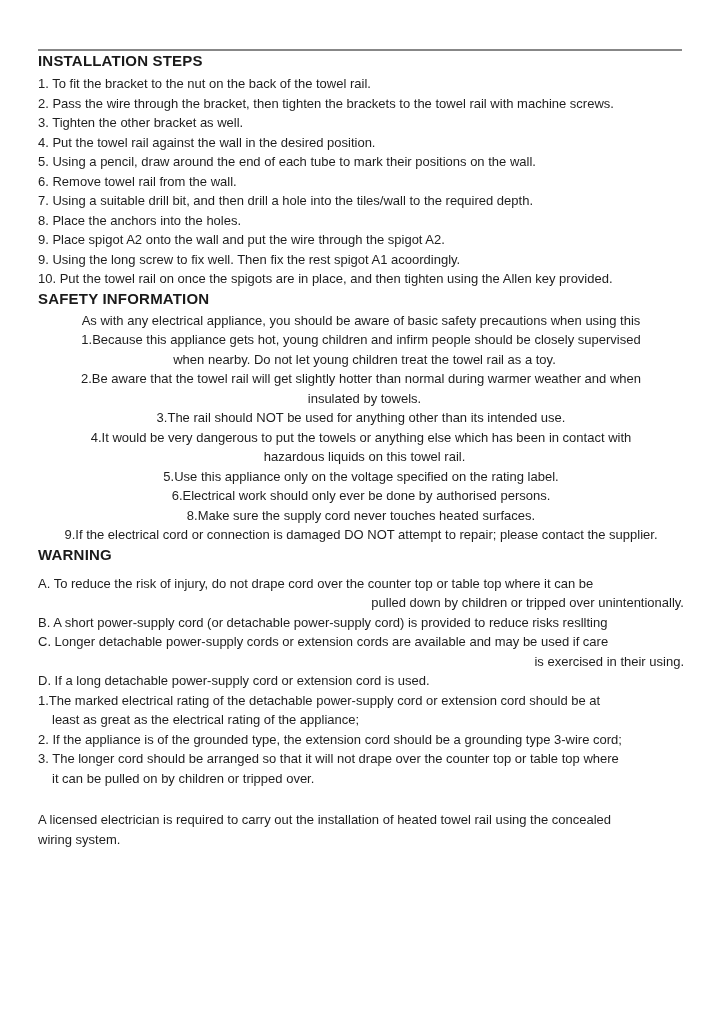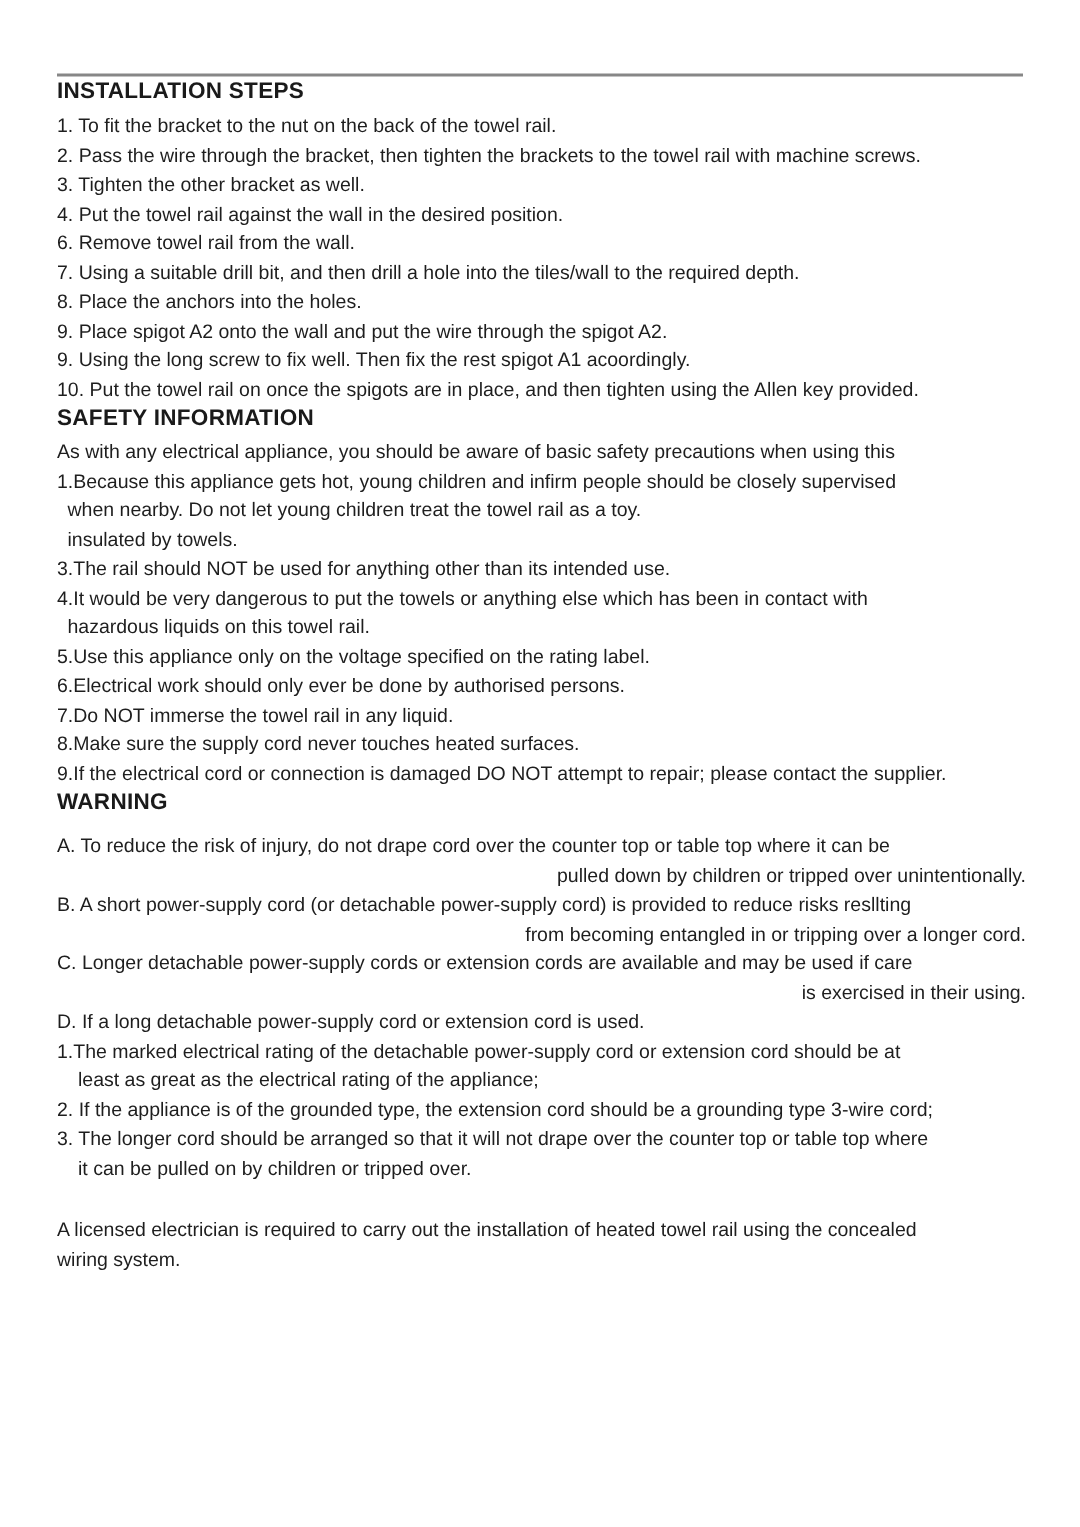--- a/index.html
+++ b/index.html
@@ -24,21 +24,21 @@
     line-height: 20px;
     color: #1a1a1a;
     letter-spacing: 0.2px;
     white-space: nowrap;
   }
   .h-install { margin-top: 26px; }
   .h-safety  { margin-top: 28px; }
   .h-warning { margin-top: 16px; }
   .lines { margin: 0; }
   .m3 { margin-top: 3px; }
-  .m2 { margin-top: 2px; }
+  .m2 { margin-top: 2px; text-align: center; }
   .m9 { margin-top: 9px; }
   .ln {
     font-size: 13px;
     line-height: 19.5px;
     white-space: nowrap;
     color: #1e1e1e;
   }
   .cont-s { padding-left: 7px; }   
   .cont-w { padding-left: 17px; text-align: right; }  
   .cont-n { padding-left: 14px; }  
@@ -51,50 +51,50 @@
   <div class="content">
 
     <div class="rule"></div>
 
     <h2 class="sec h-install">INSTALLATION STEPS</h2>
     <div class="lines m3">
       <div class="ln">1. To fit the bracket to the nut on the back of the towel rail.</div>
       <div class="ln">2. Pass the wire through the bracket, then tighten the brackets to the towel rail with machine screws.</div>
       <div class="ln">3. Tighten the other bracket as well.</div>
       <div class="ln">4. Put the towel rail against the wall in the desired position.</div>
+      <div class="ln">5. Using a pencil, draw around the end of each tube to mark their positions on the wall.</div>
       <div class="ln">6. Remove towel rail from the wall.</div>
       <div class="ln">7. Using a suitable drill bit, and then drill a hole into the tiles/wall to the required depth.</div>
       <div class="ln">8. Place the anchors into the holes.</div>
       <div class="ln">9. Place spigot A2 onto the wall and put the wire through the spigot A2.</div>
       <div class="ln">9. Using the long screw to fix well. Then fix the rest spigot A1 acoordingly.</div>
       <div class="ln">10. Put the towel rail on once the spigots are in place, and then tighten using the Allen key provided.</div>
     </div>
 
     <h2 class="sec h-safety">SAFETY INFORMATION</h2>
     <div class="lines m2">
       <div class="ln">As with any electrical appliance, you should be aware of basic safety precautions when using this</div>
       <div class="ln">1.Because this appliance gets hot, young children and infirm people should be closely supervised</div>
       <div class="ln cont-s">when nearby. Do not let young children treat the towel rail as a toy.</div>
+      <div class="ln">2.Be aware that the towel rail will get slightly hotter than normal during warmer weather and when</div>
       <div class="ln cont-s">insulated by towels.</div>
       <div class="ln">3.The rail should NOT be used for anything other than its intended use.</div>
       <div class="ln">4.It would be very dangerous to put the towels or anything else which has been in contact with</div>
       <div class="ln cont-s">hazardous liquids on this towel rail.</div>
       <div class="ln">5.Use this appliance only on the voltage specified on the rating label.</div>
       <div class="ln">6.Electrical work should only ever be done by authorised persons.</div>
-      <div class="ln">7.Do NOT immerse the towel rail in any liquid.</div>
       <div class="ln">8.Make sure the supply cord never touches heated surfaces.</div>
       <div class="ln">9.If the electrical cord or connection is damaged DO NOT attempt to repair; please contact the supplier.</div>
     </div>
 
     <h2 class="sec h-warning">WARNING</h2>
     <div class="lines m9">
       <div class="ln">A. To reduce the risk of injury, do not drape cord over the counter top or table top where it can be</div>
       <div class="ln cont-w">pulled down by children or tripped over unintentionally.</div>
       <div class="ln">B. A short power-supply cord (or detachable power-supply cord) is provided to reduce risks resllting</div>
-      <div class="ln cont-w">from becoming entangled in or tripping over a longer cord.</div>
       <div class="ln">C. Longer detachable power-supply cords or extension cords are available and may be used if care</div>
       <div class="ln cont-w">is exercised in their using.</div>
       <div class="ln">D. If a long detachable power-supply cord or extension cord is used.</div>
       <div class="ln">1.The marked electrical rating of the detachable power-supply cord or extension cord should be at</div>
       <div class="ln cont-n">least as great as the electrical rating of the appliance;</div>
       <div class="ln">2. If the appliance is of the grounded type, the extension cord should be a grounding type 3-wire cord;</div>
       <div class="ln">3. The longer cord should be arranged so that it will not drape over the counter top or table top where</div>
       <div class="ln cont-n">it can be pulled on by children or tripped over.</div>
     </div>
 

